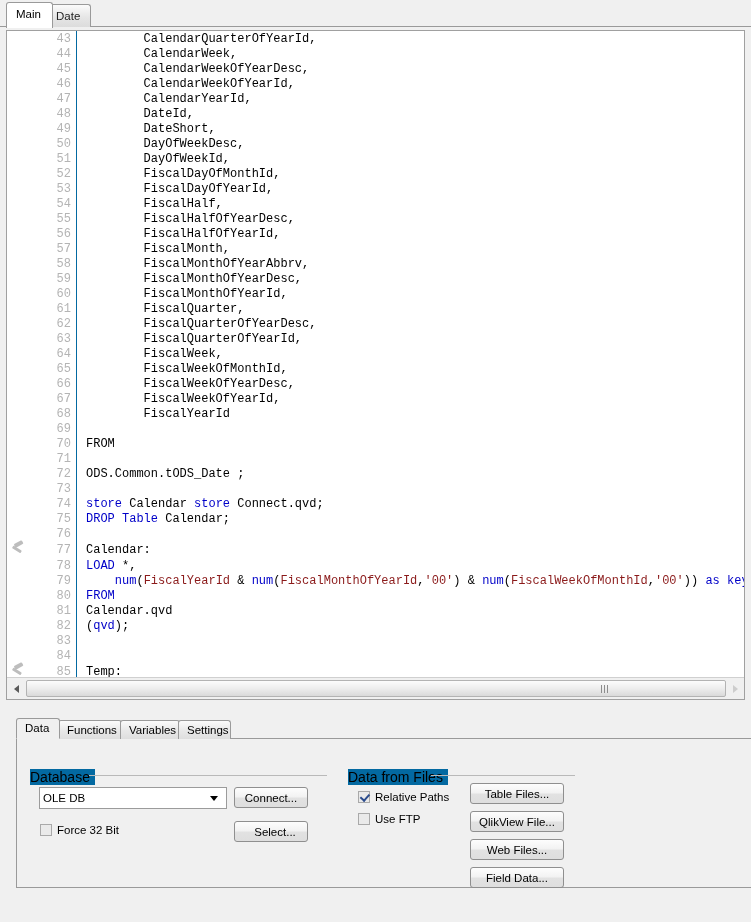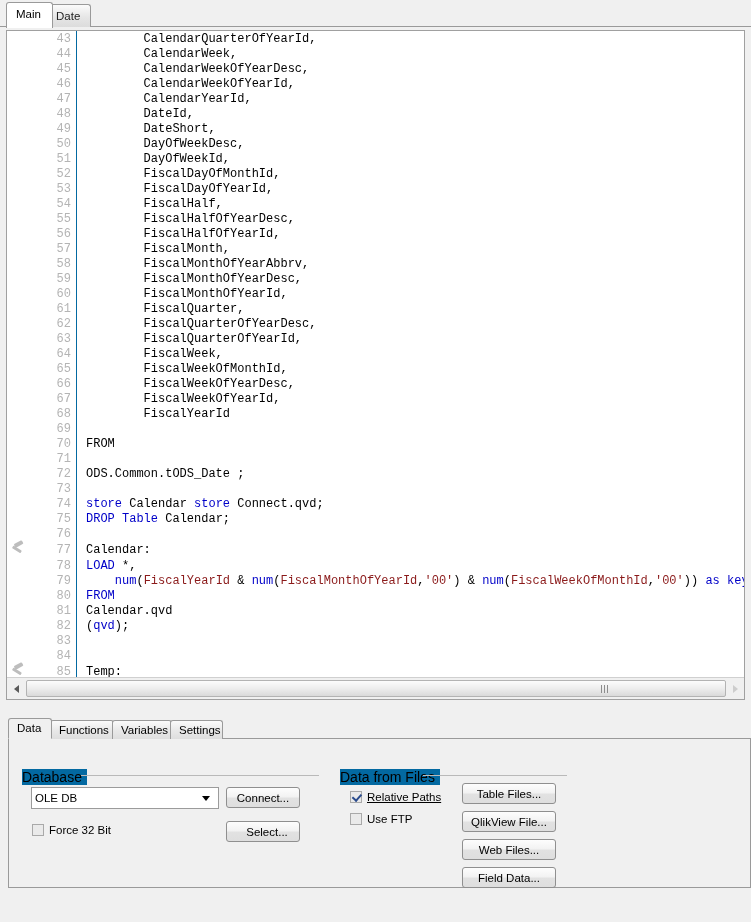--- a/index.html
+++ b/index.html
@@ -210,21 +210,21 @@
     background:
       linear-gradient(to right,
         #8d8d8d 0, #8d8d8d 1px, transparent 1px, transparent 3px,
         #8d8d8d 3px, #8d8d8d 4px, transparent 4px, transparent 6px,
         #8d8d8d 6px, #8d8d8d 7px, transparent 7px);
   }
 
   
   #bottom-panel {
     position: absolute;
-    left: 4px;
+    left: 12px;
     top: 718px;
     width: 607px;
     height: 172px;
     background: #f0f0f0;
   }
   .btabstrip {
     position: absolute;
     left: 4px; top: 0;
     height: 20px;
   }
@@ -631,21 +631,21 @@
 
     <div class="chk-row disabled" style="left:23px;top:85px;">
       <span class="chkbox" id="chk-force32"></span><span>Force 32 Bit</span>
     </div>
 
     <button class="winbtn" style="left:217px;top:82px;width:74px;height:21px;padding-left:8px;">Select...</button>
 
     <div class="group-label" style="left:331px;top:30px;">Data from Files</div>
     <div class="group-rule" style="left:414px;top:36px;width:144px;"></div>
 
-    <div class="chk-row" style="left:341px;top:52px;text-decoration:underline;">
+    <div class="chk-row" style="left:341px;top:52px;">
       <span class="chkbox checked" id="chk-relpath"></span><span>Relative Paths</span>
     </div>
 
     <div class="chk-row" style="left:341px;top:74px;">
       <span class="chkbox" id="chk-ftp"></span><span>Use FTP</span>
     </div>
 
     <button class="winbtn" style="left:453px;top:44px;width:94px;height:21px;">Table Files...</button>
     <button class="winbtn" style="left:453px;top:72px;width:94px;height:21px;">QlikView File...</button>
     <button class="winbtn" style="left:453px;top:100px;width:94px;height:21px;">Web Files...</button>

